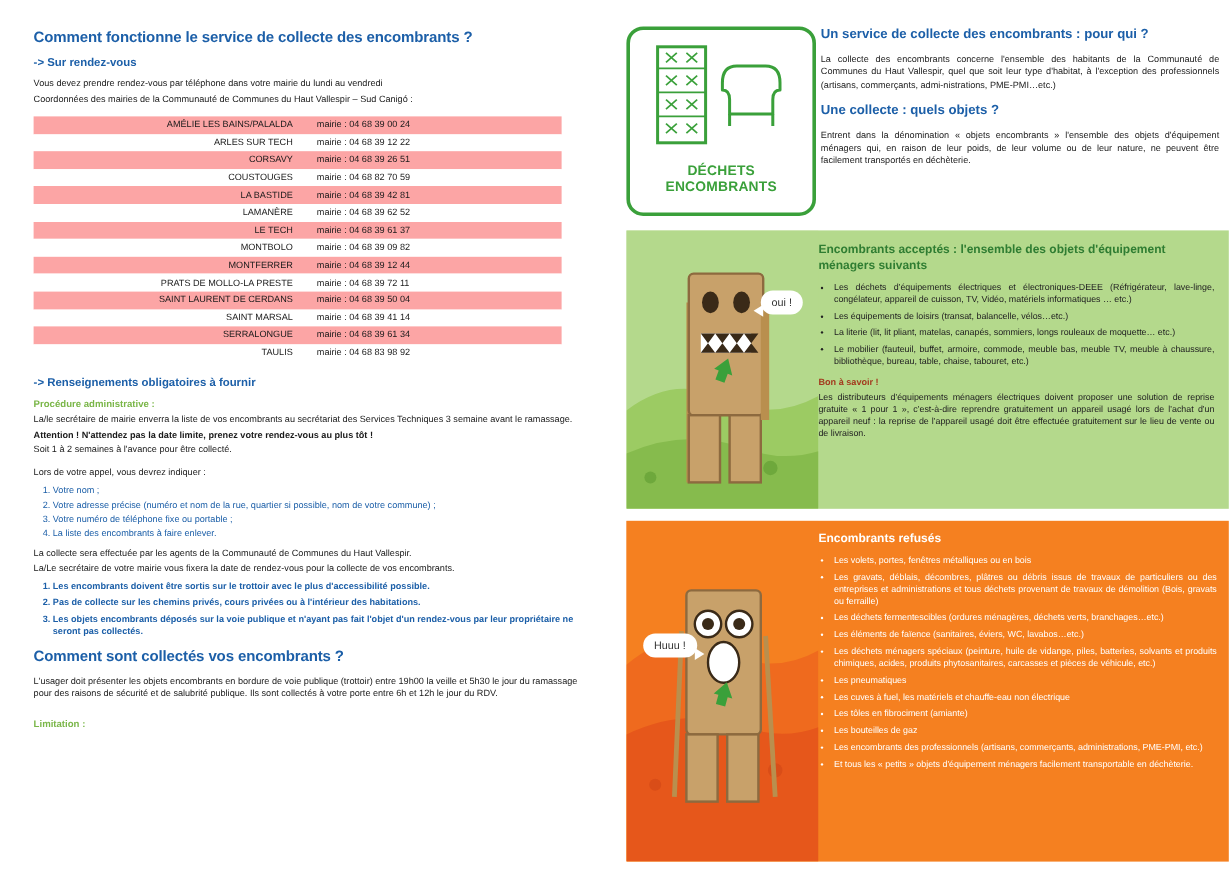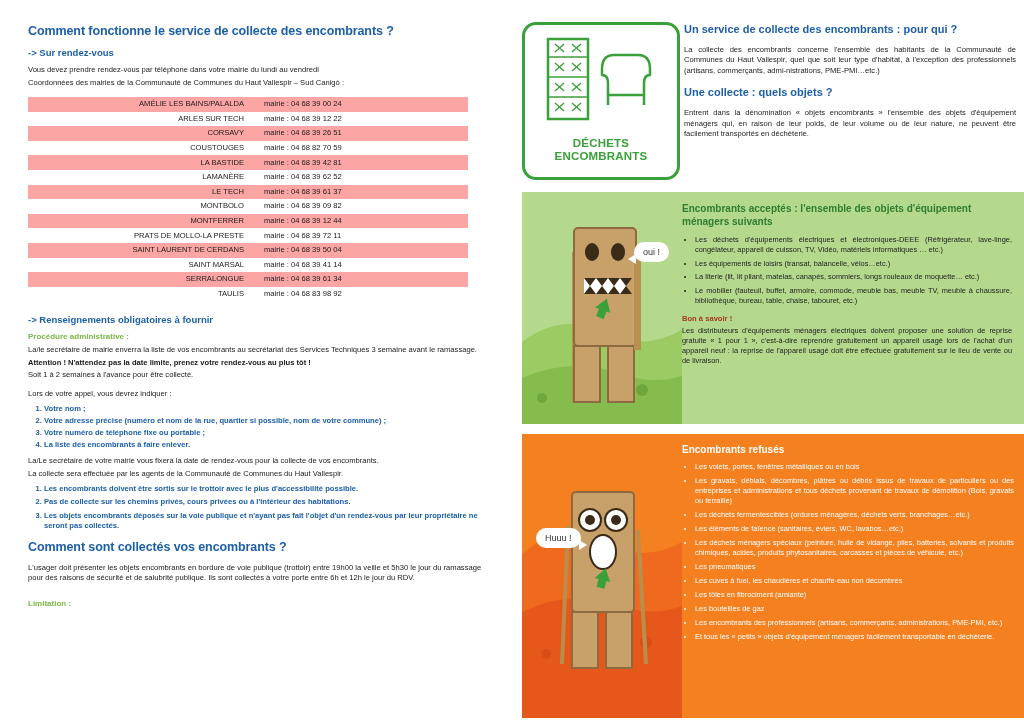--- a/index.html
+++ b/index.html
@@ -84,21 +84,21 @@
     color: #1a1a1a;
   }
   ol.numlist, ul.bullets {
     margin: 4px 0 6px 0;
     padding-left: 16px;
   }
   ol.numlist li {
     font-size: 7.6px;
     line-height: 11px;
     color: #1c5fa8;
-    font-weight: bold;
+    font-weight: normal;
     margin-bottom: 1px;
   }
   ol.bluelist {
     margin: 5px 0 8px 0;
     padding-left: 16px;
   }
   ol.bluelist li {
     font-size: 7.6px;
     line-height: 10.6px;
     color: #1c5fa8;
@@ -361,22 +361,22 @@
     <p class="body-text bold-red">Attention ! N'attendez pas la date limite, prenez votre rendez-vous au plus tôt !</p>
     <p class="body-text">Soit 1 à 2 semaines à l'avance pour être collecté.</p>
     <div class="spacer-6"></div>
     <p class="body-text">Lors de votre appel, vous devrez indiquer :</p>
     <ol class="numlist" id="call-items">
         <li>Votre nom ;</li>
         <li>Votre adresse précise (numéro et nom de la rue, quartier si possible, nom de votre commune) ;</li>
         <li>Votre numéro de téléphone fixe ou portable ;</li>
         <li>La liste des encombrants à faire enlever.</li>
       </ol>
+    <p class="body-text">La collecte sera effectuée par les agents de la Communauté de Communes du Haut Vallespir.</p>
     <p class="body-text">La/Le secrétaire de votre mairie vous fixera la date de rendez-vous pour la collecte de vos encombrants.</p>
-    <p class="body-text">La collecte sera effectuée par les agents de la Communauté de Communes du Haut Vallespir.</p>
     <ol class="bluelist" id="rules-list">
         <li>Les encombrants doivent être sortis sur le trottoir avec le plus d'accessibilité possible.</li>
         <li>Pas de collecte sur les chemins privés, cours privées ou à l'intérieur des habitations.</li>
         <li>Les objets encombrants déposés sur la voie publique et n'ayant pas fait l'objet d'un rendez-vous par leur propriétaire ne seront pas collectés.</li>
       </ol>
 
     <h1 class="section-title">Comment sont collectés vos encombrants ?</h1>
     <p class="body-text">L'usager doit présenter les objets encombrants en bordure de voie publique (trottoir) entre 19h00 la veille et 5h30 le jour du ramassage pour des raisons de sécurité et de salubrité publique. Ils sont collectés à votre porte entre 6h et 12h le jour du RDV.</p>
     <div class="spacer-6"></div>
     <div class="green-label">Limitation :</div>
@@ -486,21 +486,21 @@
       <div class="bubble bubble-huuu">Huuu !</div>
       <div class="panel-body">
         <div class="panel-title-orange">Encombrants refusés</div>
         <ul id="orange-items">
             <li>Les volets, portes, fenêtres métalliques ou en bois</li>
             <li>Les gravats, déblais, décombres, plâtres ou débris issus de travaux de particuliers ou des entreprises et administrations et tous déchets provenant de travaux de démolition (Bois, gravats ou ferraille)</li>
             <li>Les déchets fermentescibles (ordures ménagères, déchets verts, branchages…etc.)</li>
             <li>Les éléments de faïence (sanitaires, éviers, WC, lavabos…etc.)</li>
             <li>Les déchets ménagers spéciaux (peinture, huile de vidange, piles, batteries, solvants et produits chimiques, acides, produits phytosanitaires, carcasses et pièces de véhicule, etc.)</li>
             <li>Les pneumatiques</li>
-            <li>Les cuves à fuel, les chaudières et chauffe-eau non décombres</li>
+            <li>Les cuves à fuel, les matériels et chauffe-eau non électrique</li>
             <li>Les tôles en fibrociment (amiante)</li>
             <li>Les bouteilles de gaz</li>
             <li>Les encombrants des professionnels (artisans, commerçants, administrations, PME-PMI, etc.)</li>
             <li>Et tous les « petits » objets d'équipement ménagers facilement transportable en déchèterie.</li>
           </ul>
       </div>
     </div>
 
   </div>
 </div>

